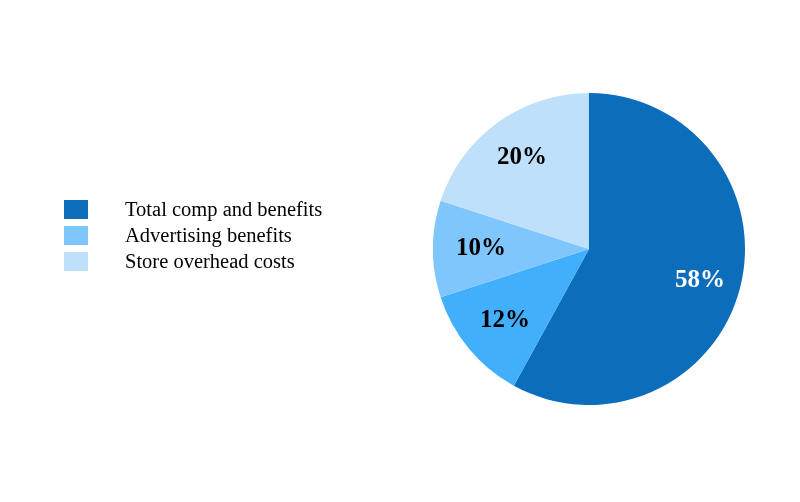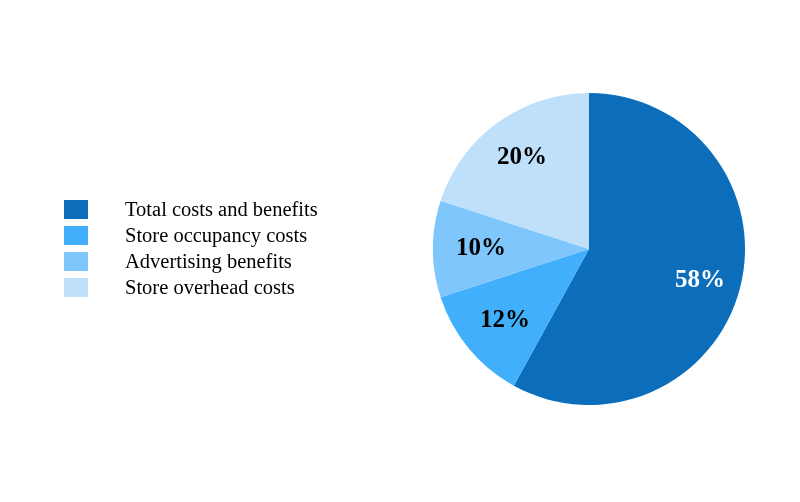--- a/index.html
+++ b/index.html
@@ -74,27 +74,23 @@
 </style>
 </head>
 <body>
 
 <div id="chart-root">
 
   <div id="legend">
 
     <div class="legend-item">
       <span class="legend-swatch" style="background: rgb(12, 109, 187);"></span>
-      <span class="legend-label">Total costs and benefits</span>
+      <span class="legend-label">Total comp and benefits</span>
     </div>
 
-    <div class="legend-item">
-      <span class="legend-swatch" style="background: rgb(65, 175, 251);"></span>
-      <span class="legend-label">Store occupancy costs</span>
-    </div>
 
     <div class="legend-item">
       <span class="legend-swatch" style="background: rgb(126, 198, 252);"></span>
       <span class="legend-label">Advertising benefits</span>
     </div>
 
     <div class="legend-item">
       <span class="legend-swatch" style="background: rgb(191, 224, 251);"></span>
       <span class="legend-label">Store overhead costs</span>
     </div>

